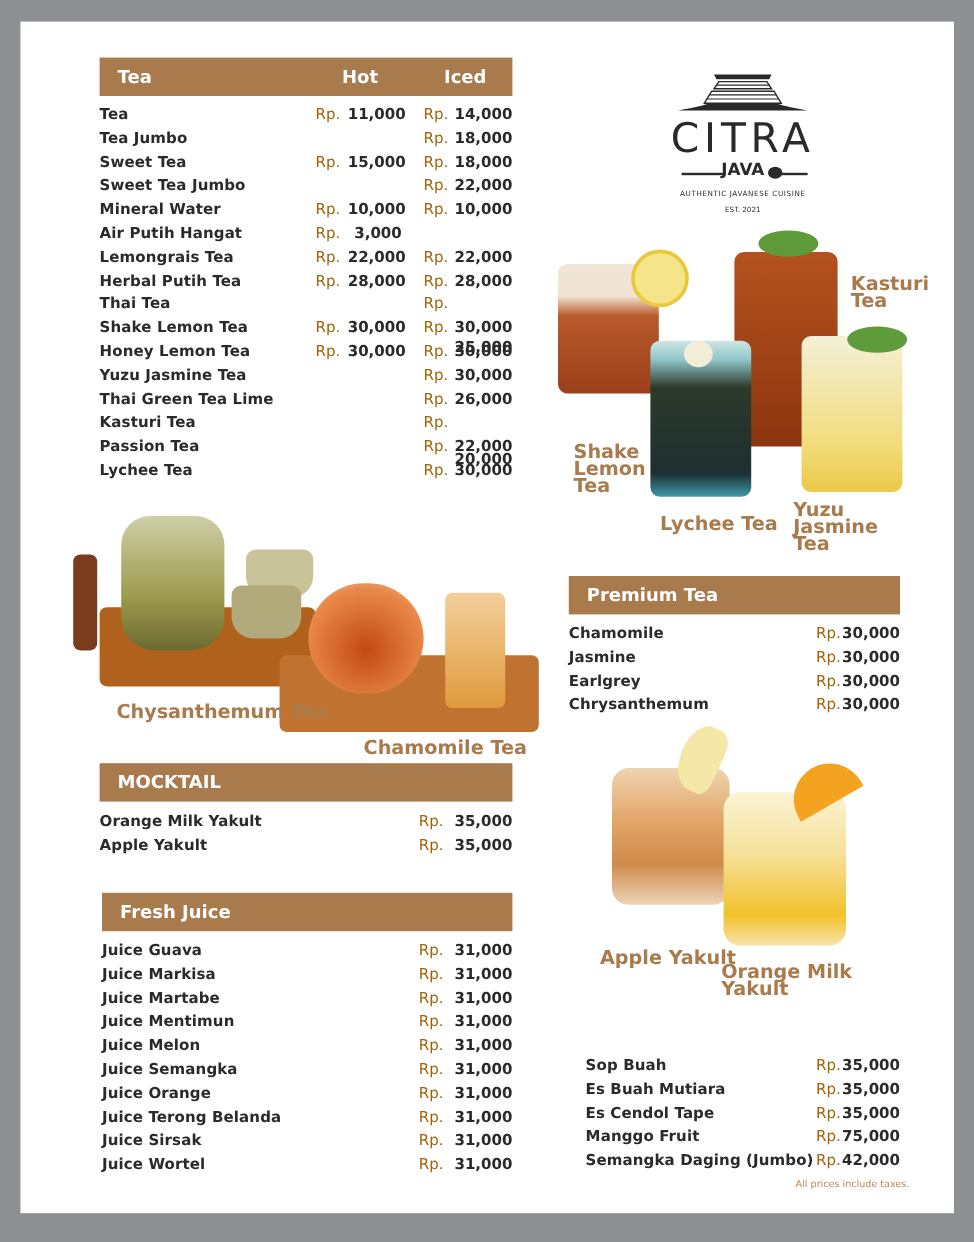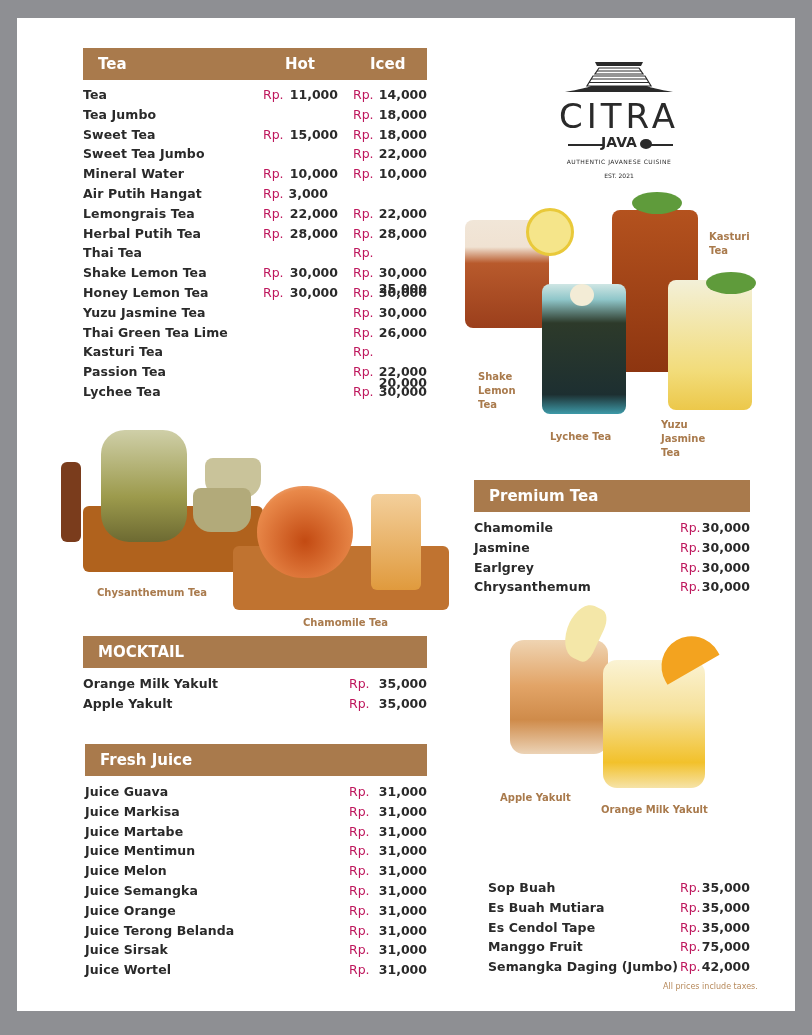--- a/index.html
+++ b/index.html
@@ -9,23 +9,23 @@
     position: absolute; left: 17px; top: 18px; width: 778px; height: 993px;
     background: #ffffff;
   }
   .hdr {
     position: absolute; background: #a97a4c; color: #fff; font-weight: bold;
     font-size: 15px; height: 32px; line-height: 32px; padding-left: 15px;
   }
   .hdr span { position: absolute; top: 0; }
   .row { position: absolute; height: 20px; font-size: 12.5px; font-weight: bold; color: #2a2a2a; line-height: 20px; white-space: nowrap; }
   .name { position: absolute; left: 0; top: 0; letter-spacing: 0.1px; }
-  .rp { position: absolute; top: 0; color: #be185d; font-weight: normal; }
+  .rp { position: absolute; top: 0; color: #a16207; font-weight: normal; }
   .amt { position: absolute; top: 0; text-align: right; }
-  .cap { position: absolute; color: #a97a4c; font-weight: bold; font-size: 10px; line-height: 14px; }
+  .cap { position: absolute; color: #a97a4c; font-weight: bold; font-size: 16px; line-height: 14px; }
   .note { position: absolute; color: #b78a5c; font-size: 8px; }
   .ph { position: absolute; border-radius: 8px; }
 </style>
 </head>
 <body>
 
 <div class="page">
 
   <div class="hdr" style="left:66px; top:30px; width:344px;">
     <span style="left:15px;">Tea</span>
@@ -62,21 +62,21 @@
       <div class="row" style="left: 66px; top: 146.2px; width: 344px;">
         <span class="name">Mineral Water</span>
         <span class="rp" style="left: 180px;">Rp.</span>
         <span class="amt" style="left: 205px; width: 50px;">10,000</span>
         <span class="rp" style="left: 270px;">Rp.</span>
         <span class="amt" style="left: 292px; width: 52px;">10,000</span>
       </div>
       <div class="row" style="left: 66px; top: 166px; width: 344px;">
         <span class="name">Air Putih Hangat</span>
         <span class="rp" style="left: 180px;">Rp.</span>
-        <span class="amt" style="left: 195px; width: 50px;">3,000</span>
+        <span class="amt" style="left: 207px; width: 50px; text-align: center;">3,000</span>
         <span class="amt" style="left: 292px; width: 52px;"></span>
       </div>
       <div class="row" style="left: 66px; top: 185.8px; width: 344px;">
         <span class="name">Lemongrais Tea</span>
         <span class="rp" style="left: 180px;">Rp.</span>
         <span class="amt" style="left: 205px; width: 50px;">22,000</span>
         <span class="rp" style="left: 270px;">Rp.</span>
         <span class="amt" style="left: 292px; width: 52px;">22,000</span>
       </div>
       <div class="row" style="left: 66px; top: 205.6px; width: 344px;">

